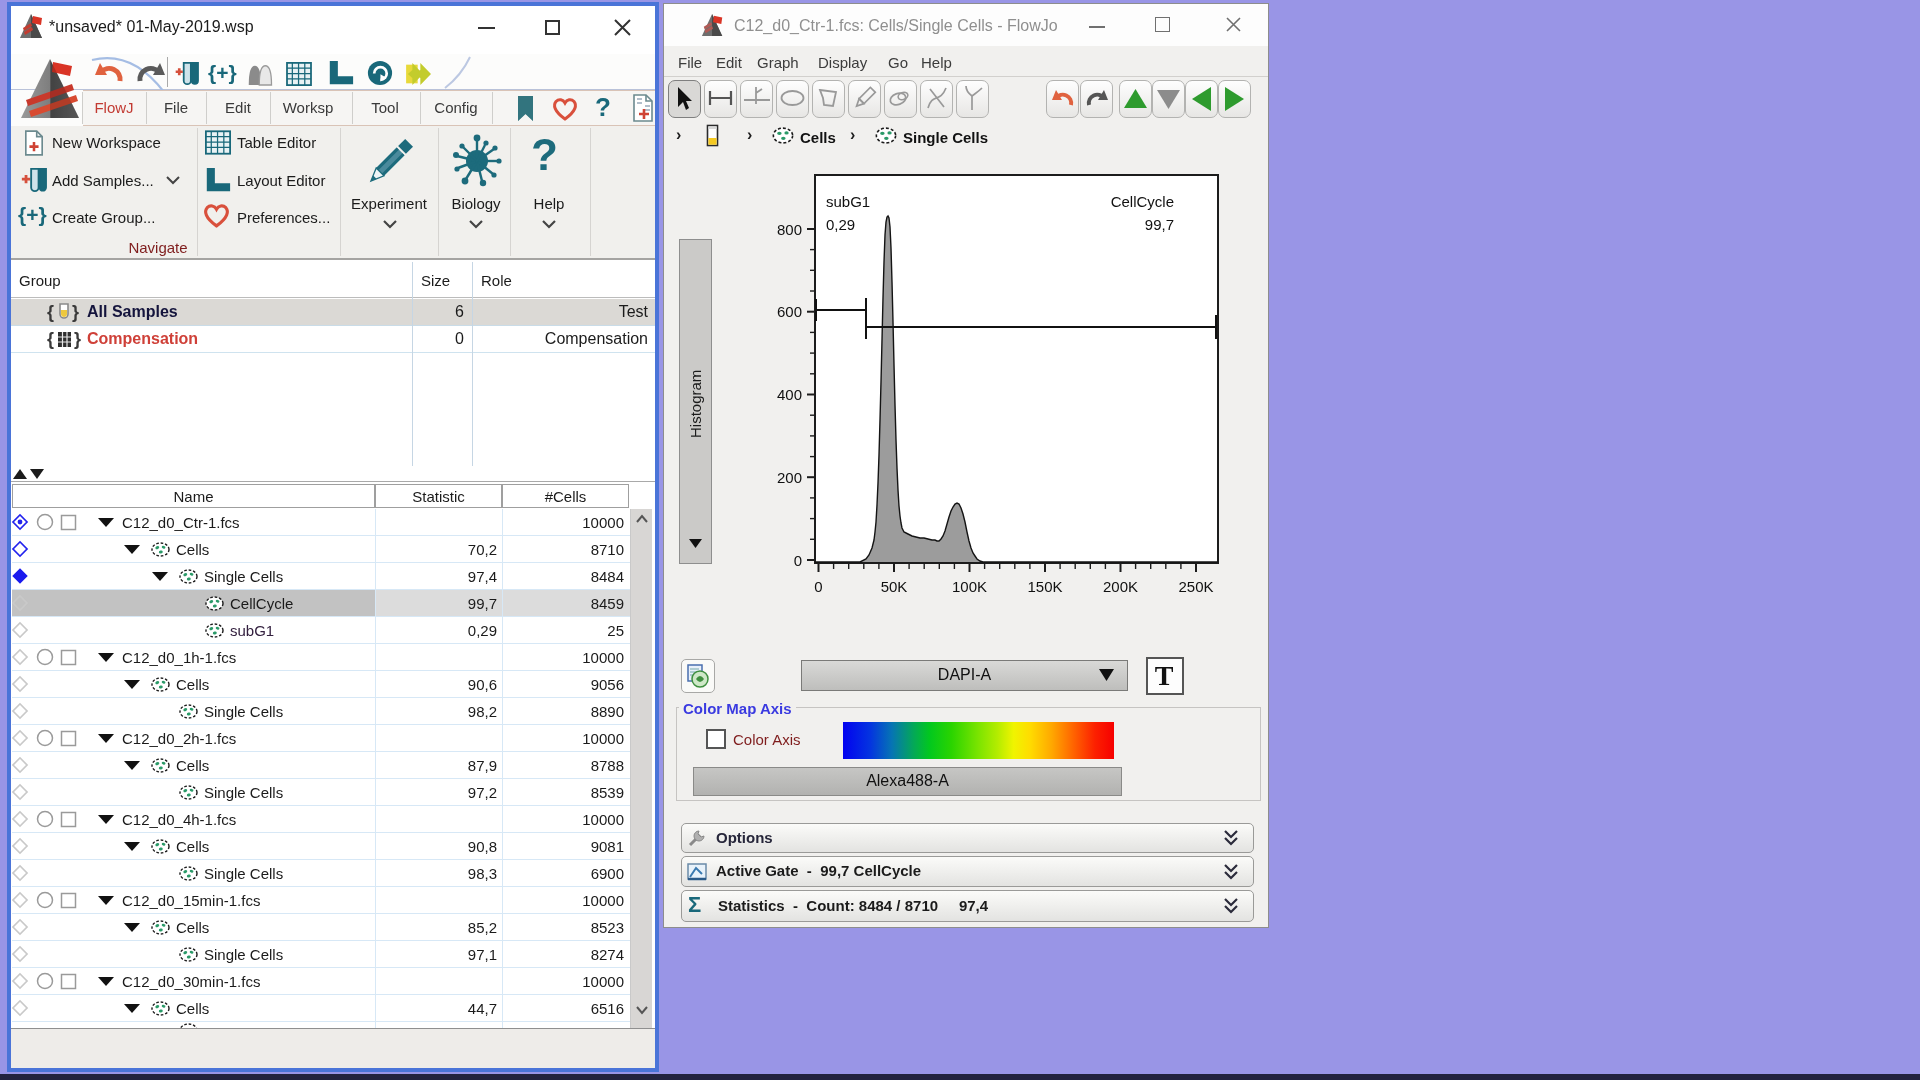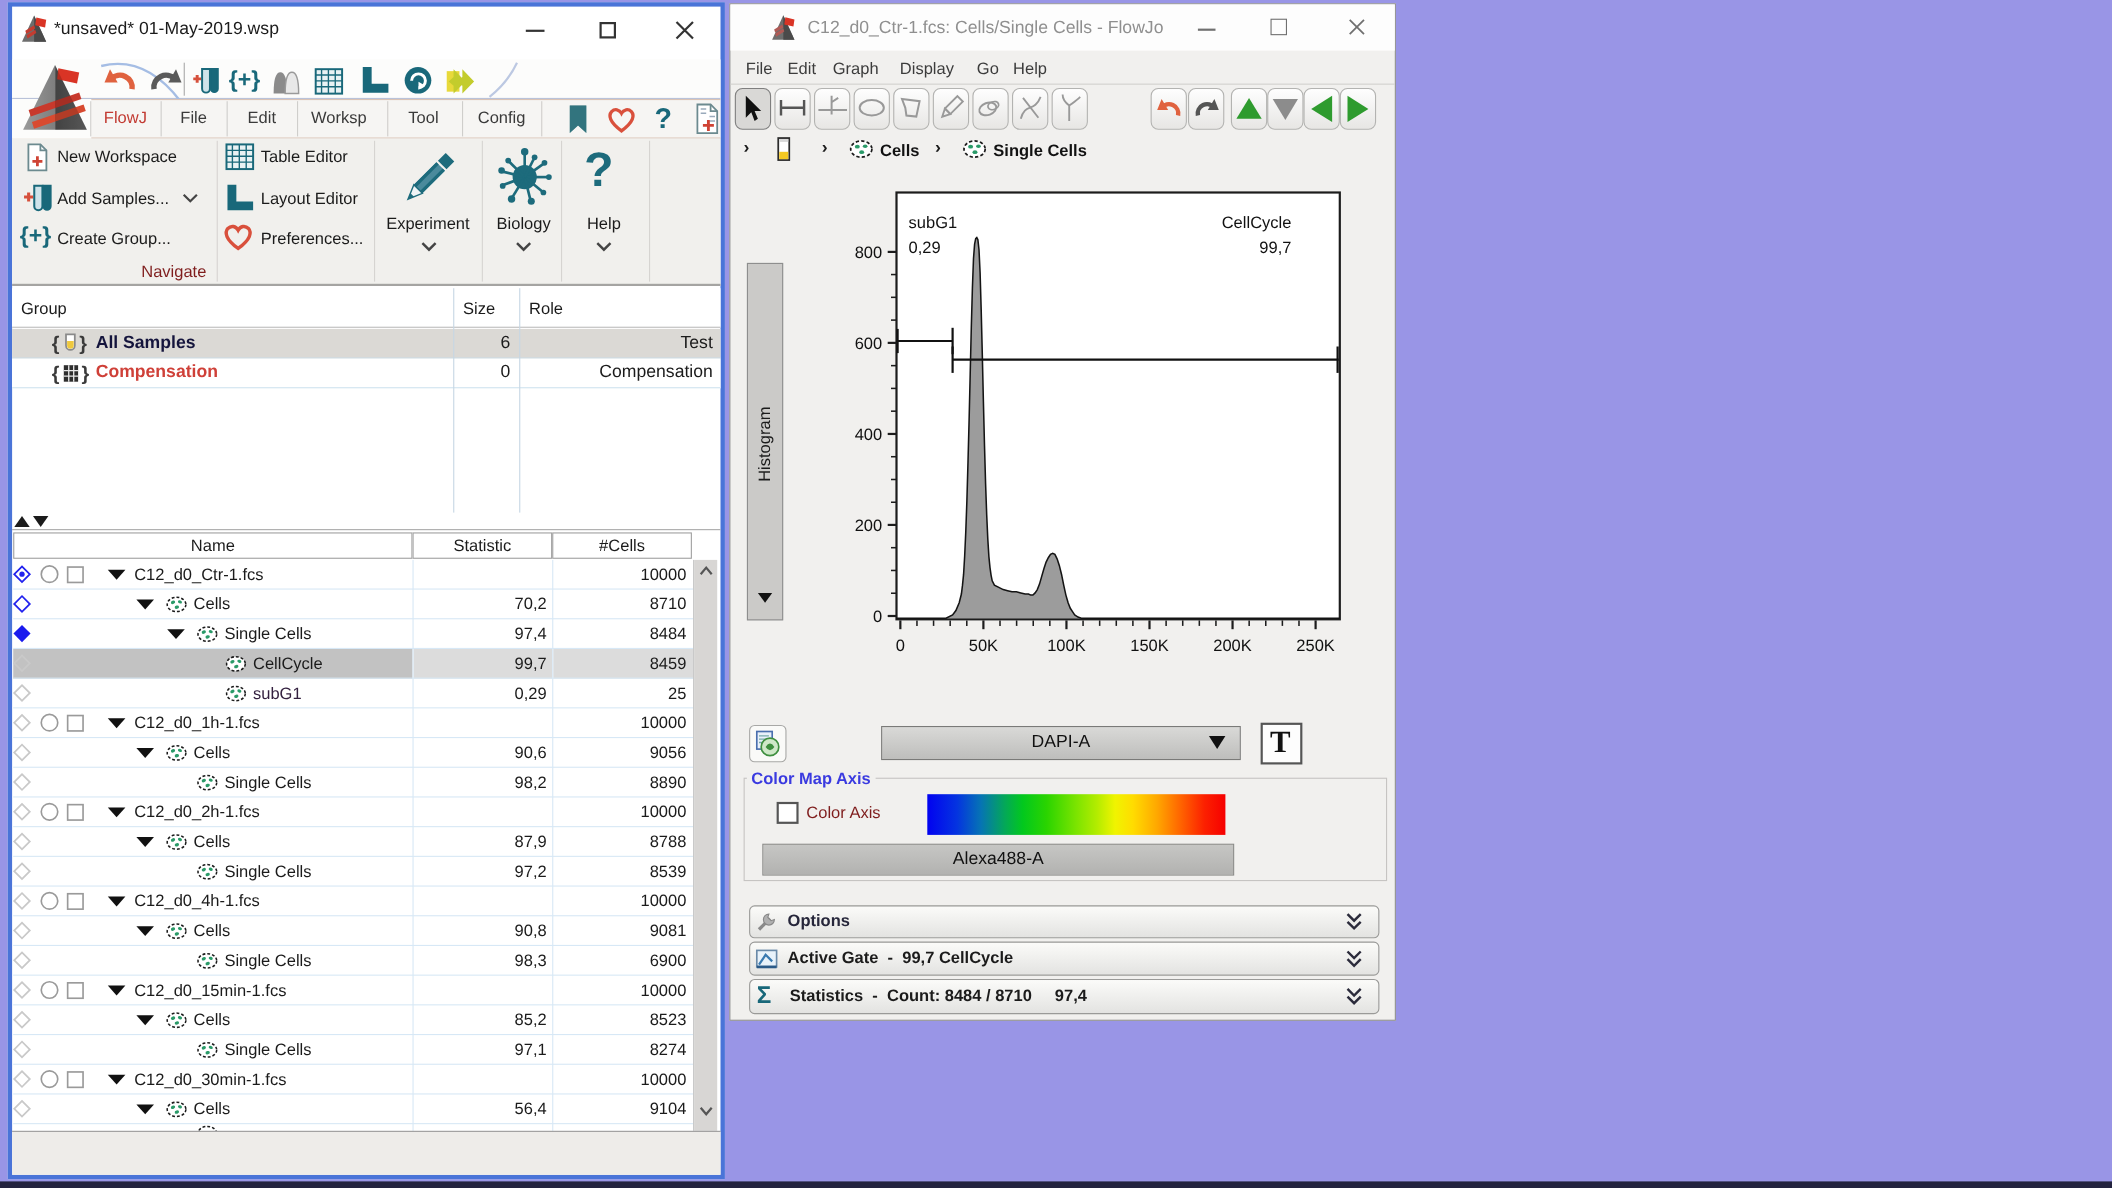--- a/index.html
+++ b/index.html
@@ -522,22 +522,22 @@
 <svg style="left:124px;top:1004px" width="16" height="9" viewBox="0 0 16 9">
     <polygon points="0,0 16,0 8,9" fill="#111"></polygon>
   </svg>
 <svg style="left:151px;top:1001px" width="19" height="15" viewBox="0 0 19 15">
     <ellipse cx="9.5" cy="7.5" rx="8.5" ry="6.5" fill="#fff" stroke="#1b1b1b" stroke-width="1.4" stroke-dasharray="2.6 1.8"></ellipse>
     <ellipse cx="6.3" cy="5.6" rx="2" ry="1.5" fill="#2a9a68" transform="rotate(-25 6.3 5.6)"></ellipse>
     <ellipse cx="12.6" cy="5.2" rx="1.9" ry="1.4" fill="#2a9a68" transform="rotate(20 12.6 5.2)"></ellipse>
     <ellipse cx="9.8" cy="10" rx="2" ry="1.5" fill="#2a9a68" transform="rotate(-15 9.8 10)"></ellipse>
   </svg>
 <div class="tx" style="left:176px;top:1000px">Cells</div>
-<div class="rt" style="left:375px;top:1000px;width:122px">56,4</div>
-<div class="rt" style="left:502px;top:1000px;width:122px">9104</div>
+<div class="rt" style="left:375px;top:1000px;width:122px">44,7</div>
+<div class="rt" style="left:502px;top:1000px;width:122px">6516</div>
 <div class="a" style="left:12px;top:1022px;width:618px;height:6px;overflow:hidden">
     <svg style="position:absolute;left:167px;top:1px" width="19" height="15" viewBox="0 0 19 15">
       <ellipse cx="9.5" cy="7.5" rx="8.5" ry="6.5" fill="#fff" stroke="#1b1b1b" stroke-width="1.4" stroke-dasharray="2.6 1.8"></ellipse>
     </svg>
   </div>
 <div class="a" style="left:375px;top:509px;width:1px;height:519px;background:#d7e8f6"></div>
 <div class="a" style="left:502px;top:509px;width:1px;height:519px;background:#d7e8f6"></div>
 <div class="a" style="left:630px;top:509px;width:1px;height:519px;background:#c9c9c9"></div>
 <div class="a" style="left:631px;top:509px;width:21px;height:519px;background:#d8d6d4"></div>
 <svg style="left:636px;top:515px" width="12" height="8">

